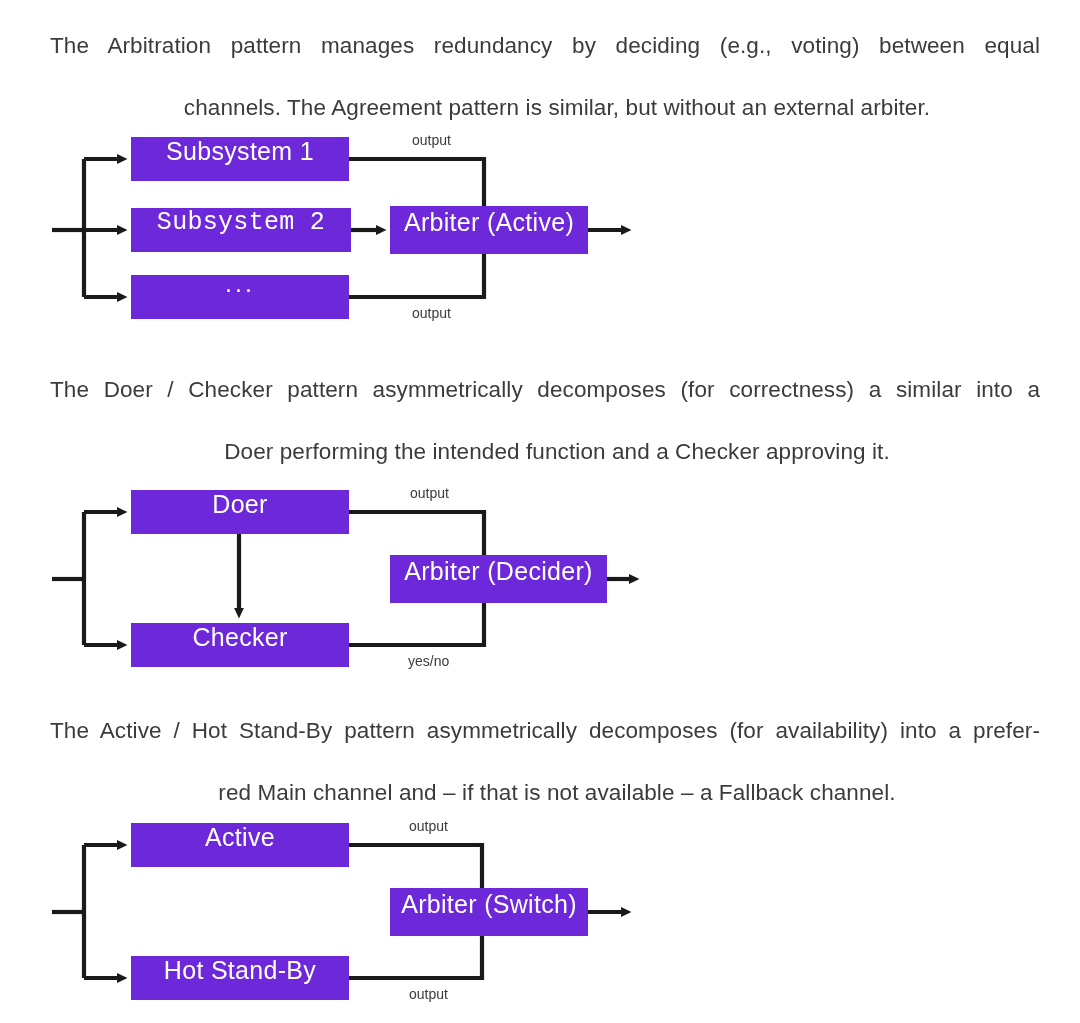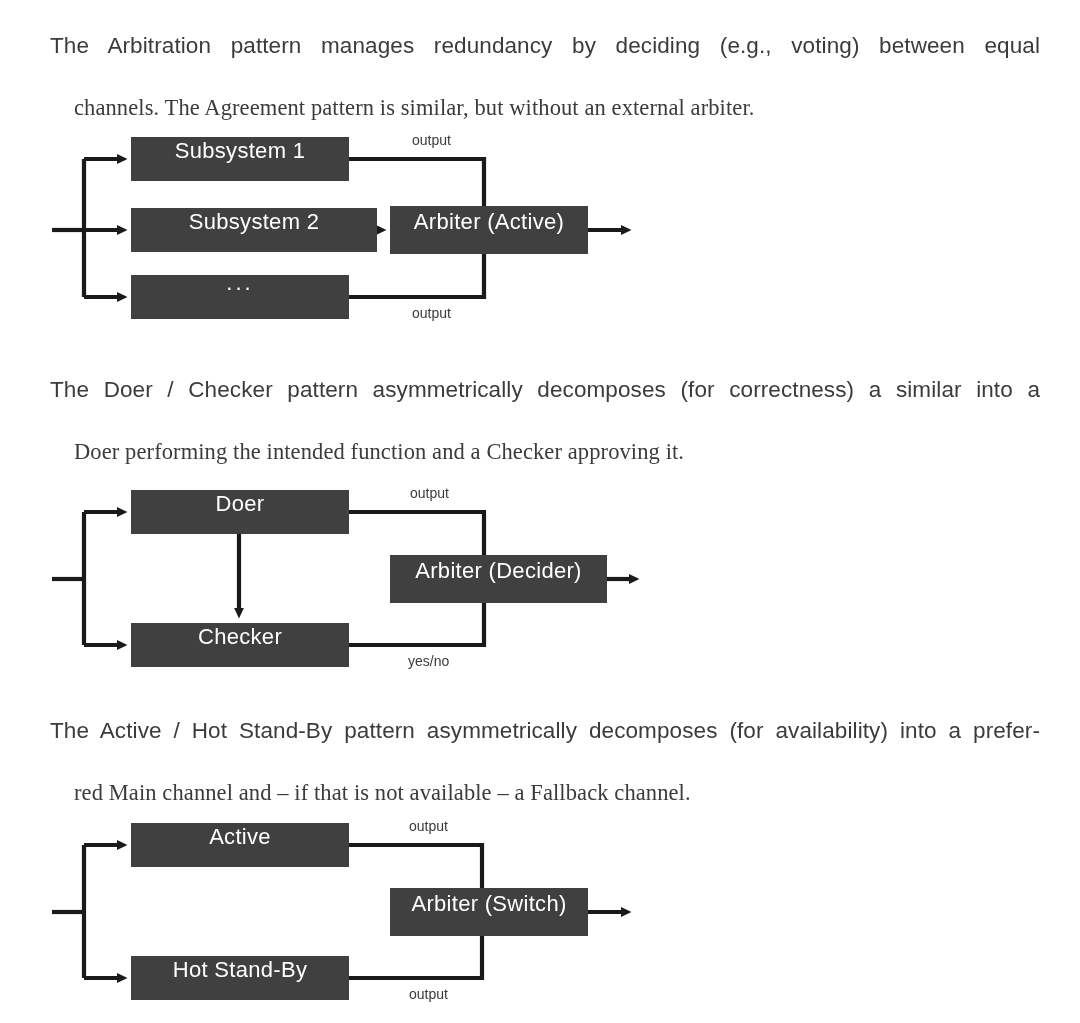--- a/index.html
+++ b/index.html
@@ -30,21 +30,21 @@
     width: 990px;
     font-size: 22.5px;
     line-height: 31px;
     color: #3b3b3b;
     text-align: justify;
     text-justify: inter-word;
     font-weight: 400;
     letter-spacing: 0.1px;
   }
   .para .l1 { display: block; text-align: justify; }
-  .para .l2 { display: block; text-align: left; padding-left: 24px; font-family: Liberation Serif, serif; }
+  .para .l2 { display: block; text-align: center; padding-left: 24px; }
   .para .l1::after {
     content: "";
     display: inline-block;
     width: 100%;
     height: 0;
   }
 
   #para-1 { top: 30px; }
   #para-2 { top: 374px; }
   #para-3 { top: 715px; }
@@ -62,23 +62,23 @@
   .diagram svg {
     position: absolute;
     left: 0; top: 0;
     width: 1080px;
     height: 100%;
     overflow: visible;
   }
 
   .box {
     position: absolute;
-    background: #404040;
+    background: #6d28d9;
     color: #ffffff;
-    font-size: 22px;
+    font-size: 25px;
     font-weight: 400;
     letter-spacing: 0.3px;
     display: flex;
     align-items: center;
     justify-content: center;
     box-sizing: border-box;
     line-height: 1;
     padding-bottom: 16px;
   }
 
@@ -126,21 +126,21 @@
 
         <path d="M349,177 L484,177 L484,129" marker-end="url(#ah1)"></path>
 
         <path d="M588,110 L622,110" marker-end="url(#ah1)"></path>
       </g>
     </svg>
 
     <div class="box" style="left:131px; top:17px; width:218px; height:44px;">
       <span>Subsystem 1</span>
     </div>
-    <div class="box" style="left:131px; top:88px; width:246px; height:44px;">
+    <div class="box" style="left:131px; top:88px; width:220px; height:44px;font-family:Liberation Mono, monospace;">
       <span>Subsystem 2</span>
     </div>
     <div class="box" style="left:131px; top:155px; width:218px; height:44px;">
       <span style="letter-spacing:3px; position:relative; top:-6px;">...</span>
     </div>
     <div class="box" style="left:390px; top:86px; width:198px; height:48px;">
       <span>Arbiter (Active)</span>
     </div>
 
     <div class="edge-label" style="left:412px; top:13px;">

